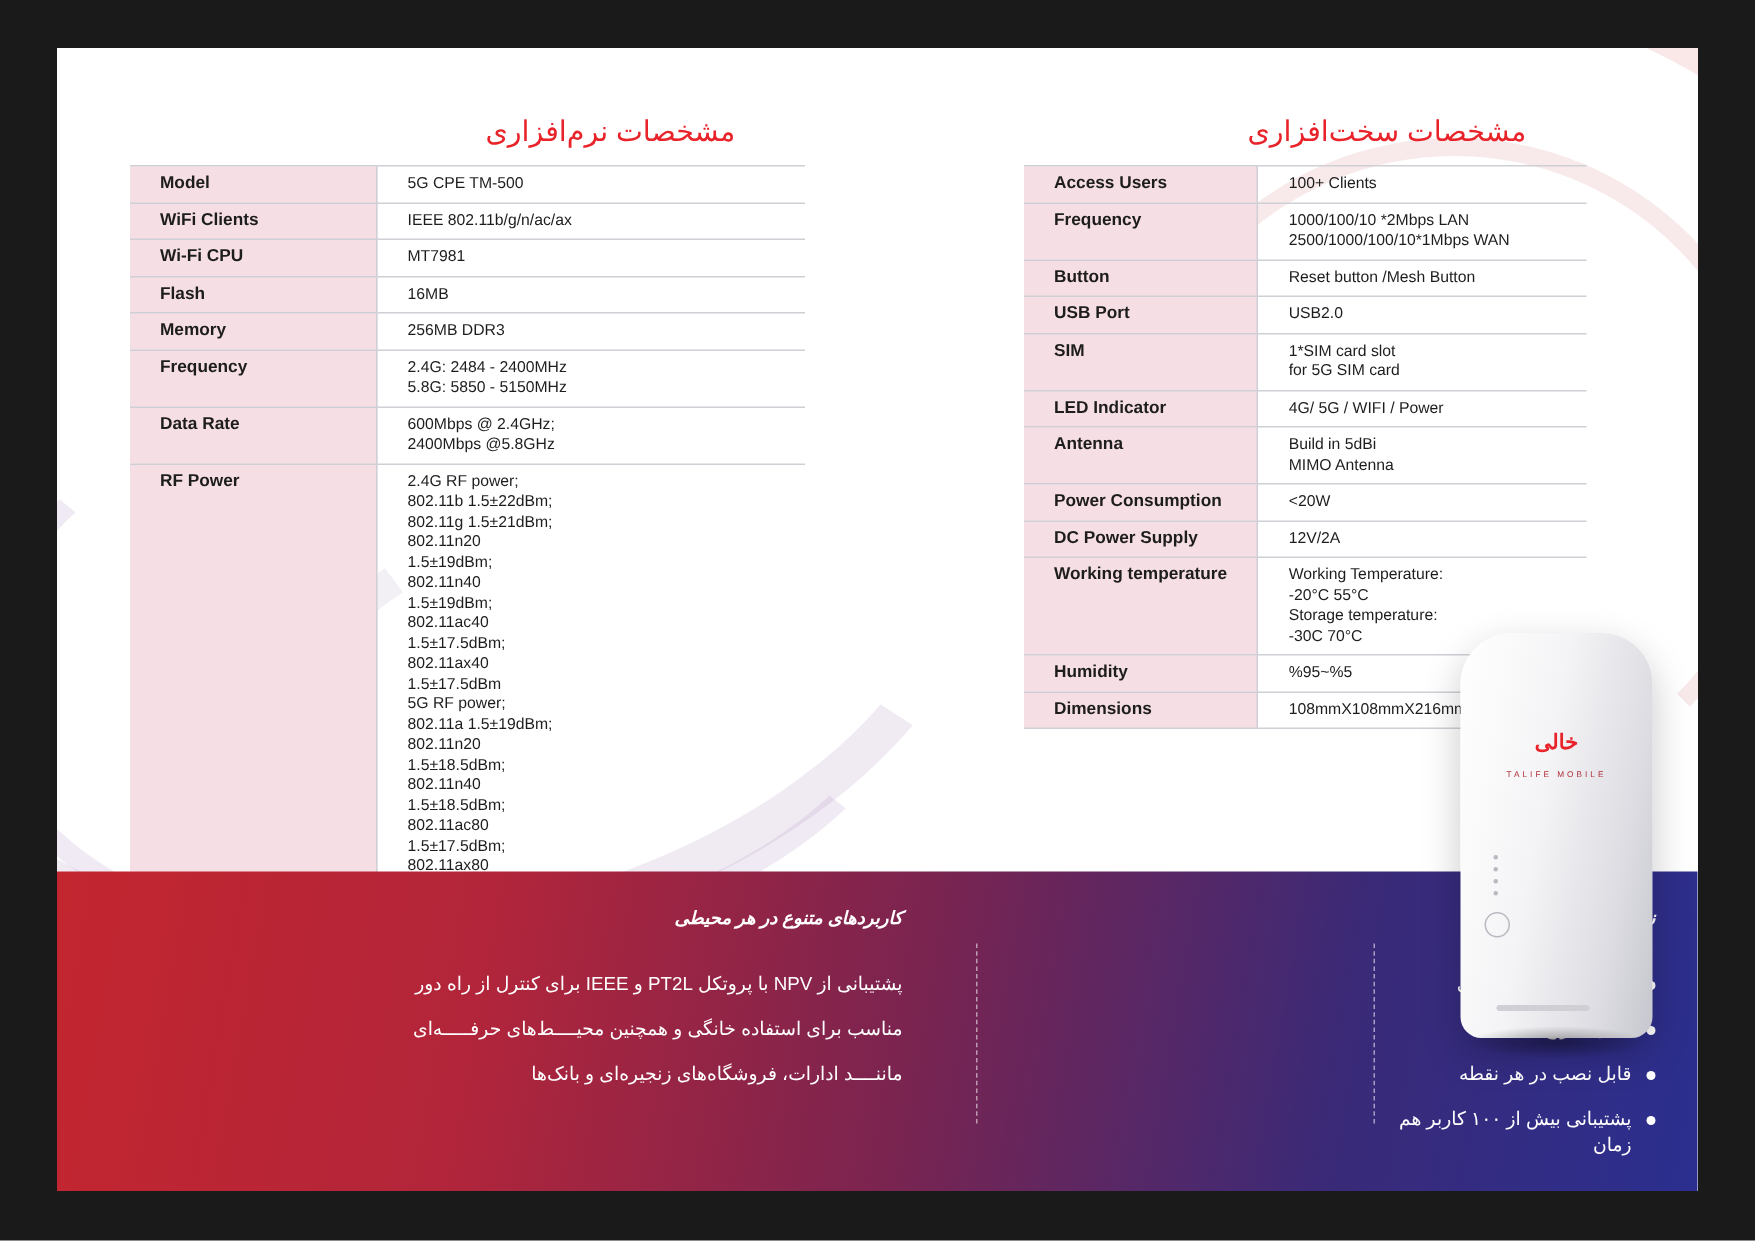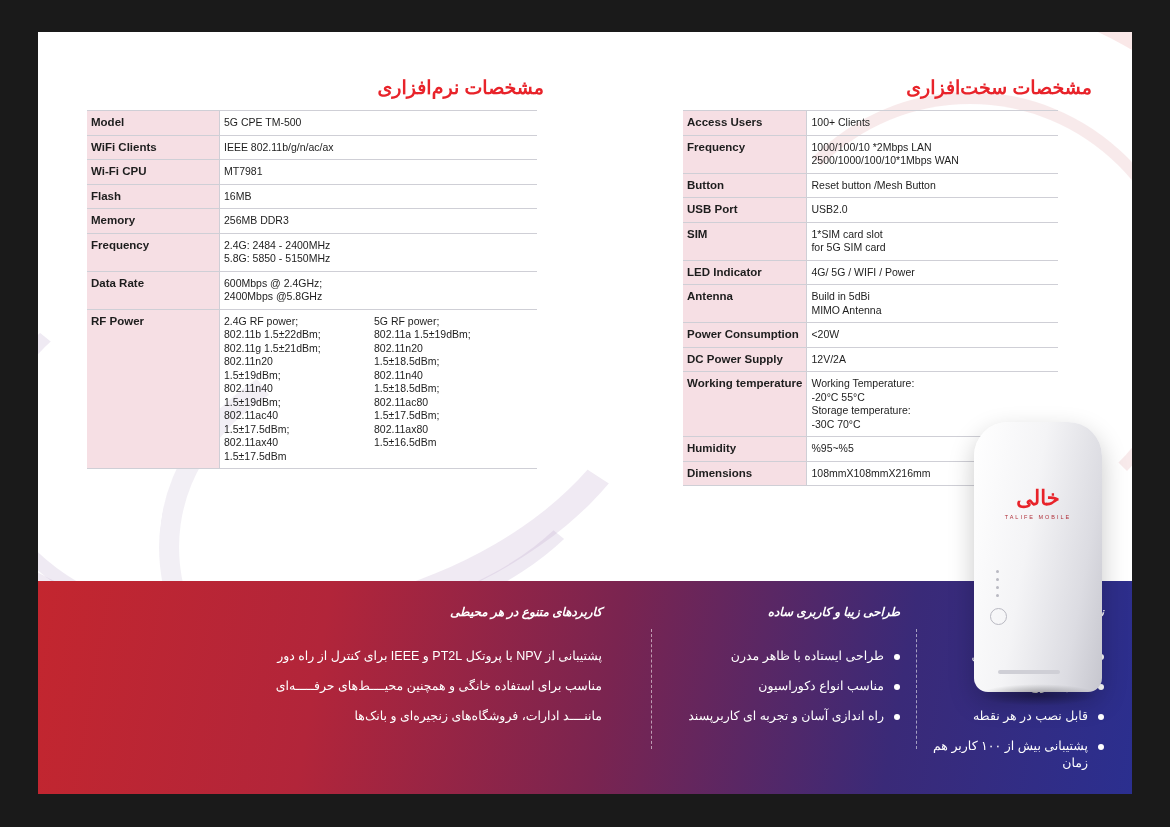--- a/index.html
+++ b/index.html
@@ -34,37 +34,37 @@
        border:20px solid rgba(190,175,205,0.20);border-right-color:transparent;border-top-color:transparent;
        transform:rotate(8deg);}
 
   .content{position:absolute;inset:0;}
 
   
   .sec-title{
     position:absolute;
     color:#e8232a;
     font-size:19px;
-    font-weight:bold;
-    text-align:right;
+    font-weight:normal;
+    text-align:left;
     letter-spacing:0;
   }
   #title-software{right:588px;top:44px;width:220px;}
   #title-hardware{right:40px;top:44px;width:260px;}
 
   
   table.spec{
     position:absolute;
     border-collapse:collapse;
     direction:ltr;
     text-align:left;
   }
   table.spec td{
     vertical-align:top;
-    padding:5px 4px;
+    padding:5px 20px;
     font-size:10.5px;
     color:#1d1d1d;
     border-bottom:1px solid #cfcfd6;
   }
   table.spec tr:first-child td{border-top:1px solid #cfcfd6;}
   table.spec td.k{
     width:124px;
     font-weight:bold;
     font-size:11.5px;
     background:#f6dfe4;
@@ -145,21 +145,21 @@
     box-shadow:0 10px 26px rgba(0,0,0,0.22);
   }
   .device-shadow{
     position:absolute;left:4px;top:262px;width:120px;height:22px;
     background:radial-gradient(ellipse at center,rgba(0,0,0,0.35),rgba(0,0,0,0) 70%);
   }
   .device-logo{
     position:absolute;left:0;right:0;top:64px;
     text-align:center;
     color:#e8232a;
-    font-size:21px;
+    font-size:14px;
     font-weight:bold;
   }
   .device-logo-sub{
     position:absolute;left:0;right:0;top:92px;
     text-align:center;
     color:#b0303a;
     font-size:5.5px;
     letter-spacing:2px;
   }
   .led-dots{
@@ -338,28 +338,20 @@
         <div>
             <div class="band-li">بدون نیاز به سیم کشی</div>
             <div class="band-li">نصب سریع</div>
             <div class="band-li">قابل نصب در هر نقطه</div>
             <div class="band-li">پشتیبانی بیش از ۱۰۰ کاربر هم زمان</div>
           </div>
       </div>
 
       <div class="divider" id="div1"></div>
 
-      <div class="band-col" id="col-design">
-        <div class="band-title">طراحی زیبا و کاربری ساده</div>
-        <div>
-            <div class="band-li">طراحی ایستاده با ظاهر مدرن</div>
-            <div class="band-li">مناسب انواع دکوراسیون</div>
-            <div class="band-li">راه اندازی آسان و تجربه ای کاربرپسند</div>
-          </div>
-      </div>
 
       <div class="divider" id="div2"></div>
 
       <div class="band-col" id="col-usecase">
         <div class="band-title">کاربردهای متنوع در هر محیطی</div>
         <div>
             <div class="band-li">پشتیبانی از NPV با پروتکل PT2L و IEEE برای کنترل از راه دور</div>
             <div class="band-li">مناسب برای استفاده خانگی و همچنین محیــــط‌های حرفـــــه‌ای</div>
             <div class="band-li">ماننــــد ادارات، فروشگاه‌های زنجیره‌ای و بانک‌ها</div>
           </div>

